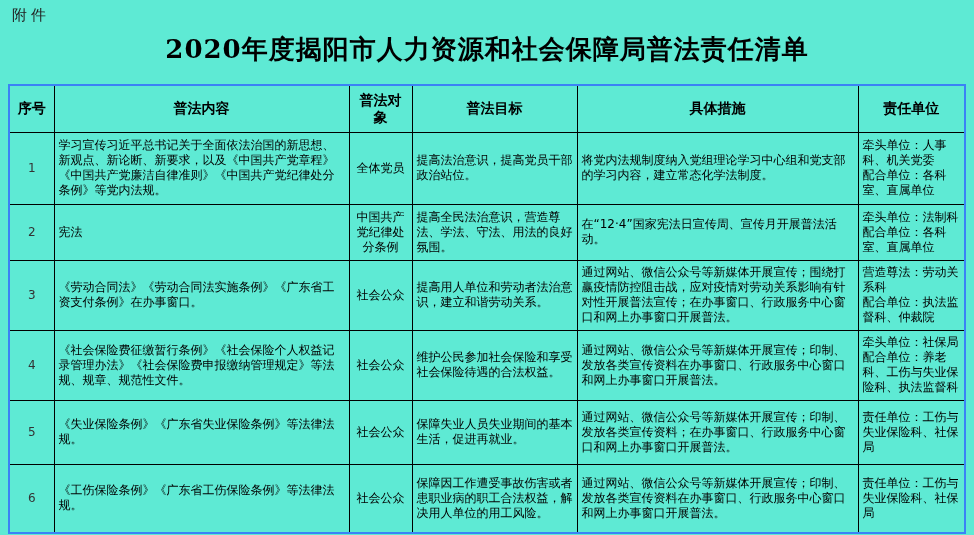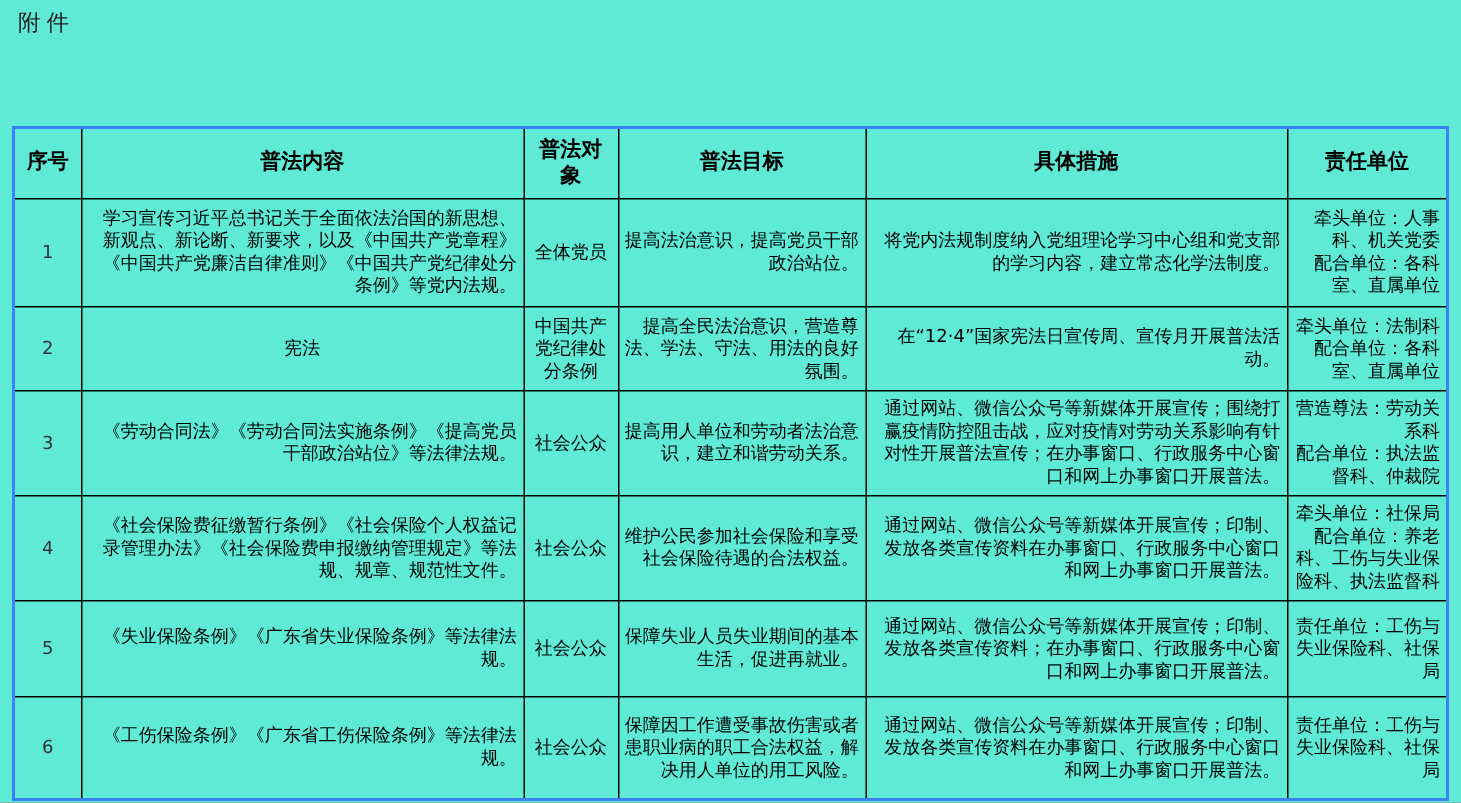--- a/index.html
+++ b/index.html
@@ -41,37 +41,38 @@
   .law-table thead tr{height:47px;}
   .law-table th{font-size:14px;font-weight:bold;text-align:center;line-height:17px;}
   .law-table tbody tr:nth-child(1){height:72px;}
   .law-table tbody tr:nth-child(2){height:56px;}
   .law-table tbody tr:nth-child(3){height:70px;}
   .law-table tbody tr:nth-child(4){height:70px;}
   .law-table tbody tr:nth-child(5){height:64px;}
   .law-table tbody tr:nth-child(6){height:69px;}
   td.c-no{text-align:center;color:#333;}
   td.c-target{text-align:center;}
-  td.c-content,td.c-goal,td.c-measures,td.c-unit{text-align:right;}
-  td.c-content.center{text-align:center;}
+  td.c-content,td.c-goal,td.c-measures,td.c-unit{text-align:left;}
+  td.c-content.center{}
   td.c-unit{white-space:pre-line;}
   col.w-no{width:45px;}
   col.w-content{width:295px;}
   col.w-target{width:63px;}
   col.w-goal{width:165px;}
   col.w-measures{width:281px;}
   col.w-unit{width:107px;}
 </style>
 </head>
 <body>
 
 <div class="sheet">
 
   <div class="attachment">附件</div>
 
+  <div class="doc-title">2020年度揭阳市人力资源和社会保障局普法责任清单</div>
 
   <table class="law-table">
     <colgroup>
       <col class="w-no">
         <col class="w-content">
         <col class="w-target">
       <col class="w-goal">
         <col class="w-measures">
         <col class="w-unit">
     </colgroup>
@@ -99,21 +100,21 @@
           <td class="c-no">2</td>
           <td class="c-content center">宪法</td>
           <td class="c-target">中国共产党纪律处分条例</td>
           <td class="c-goal">提高全民法治意识，营造尊法、学法、守法、用法的良好氛围。</td>
           <td class="c-measures">在“12·4”国家宪法日宣传周、宣传月开展普法活动。</td>
           <td class="c-unit">牵头单位：法制科
 配合单位：各科室、直属单位</td>
         </tr>
         <tr>
           <td class="c-no">3</td>
-          <td class="c-content">《劳动合同法》《劳动合同法实施条例》《提高党员干部政治站位》等法律法规。</td>
+          <td class="c-content">《劳动合同法》《劳动合同法实施条例》《广东省工资支付条例》在办事窗口。</td>
           <td class="c-target">社会公众</td>
           <td class="c-goal">提高用人单位和劳动者法治意识，建立和谐劳动关系。</td>
           <td class="c-measures">通过网站、微信公众号等新媒体开展宣传；围绕打赢疫情防控阻击战，应对疫情对劳动关系影响有针对性开展普法宣传；在办事窗口、行政服务中心窗口和网上办事窗口开展普法。</td>
           <td class="c-unit">营造尊法：劳动关系科
 配合单位：执法监督科、仲裁院</td>
         </tr>
         <tr>
           <td class="c-no">4</td>
           <td class="c-content">《社会保险费征缴暂行条例》《社会保险个人权益记录管理办法》《社会保险费申报缴纳管理规定》等法规、规章、规范性文件。</td>
           <td class="c-target">社会公众</td>

